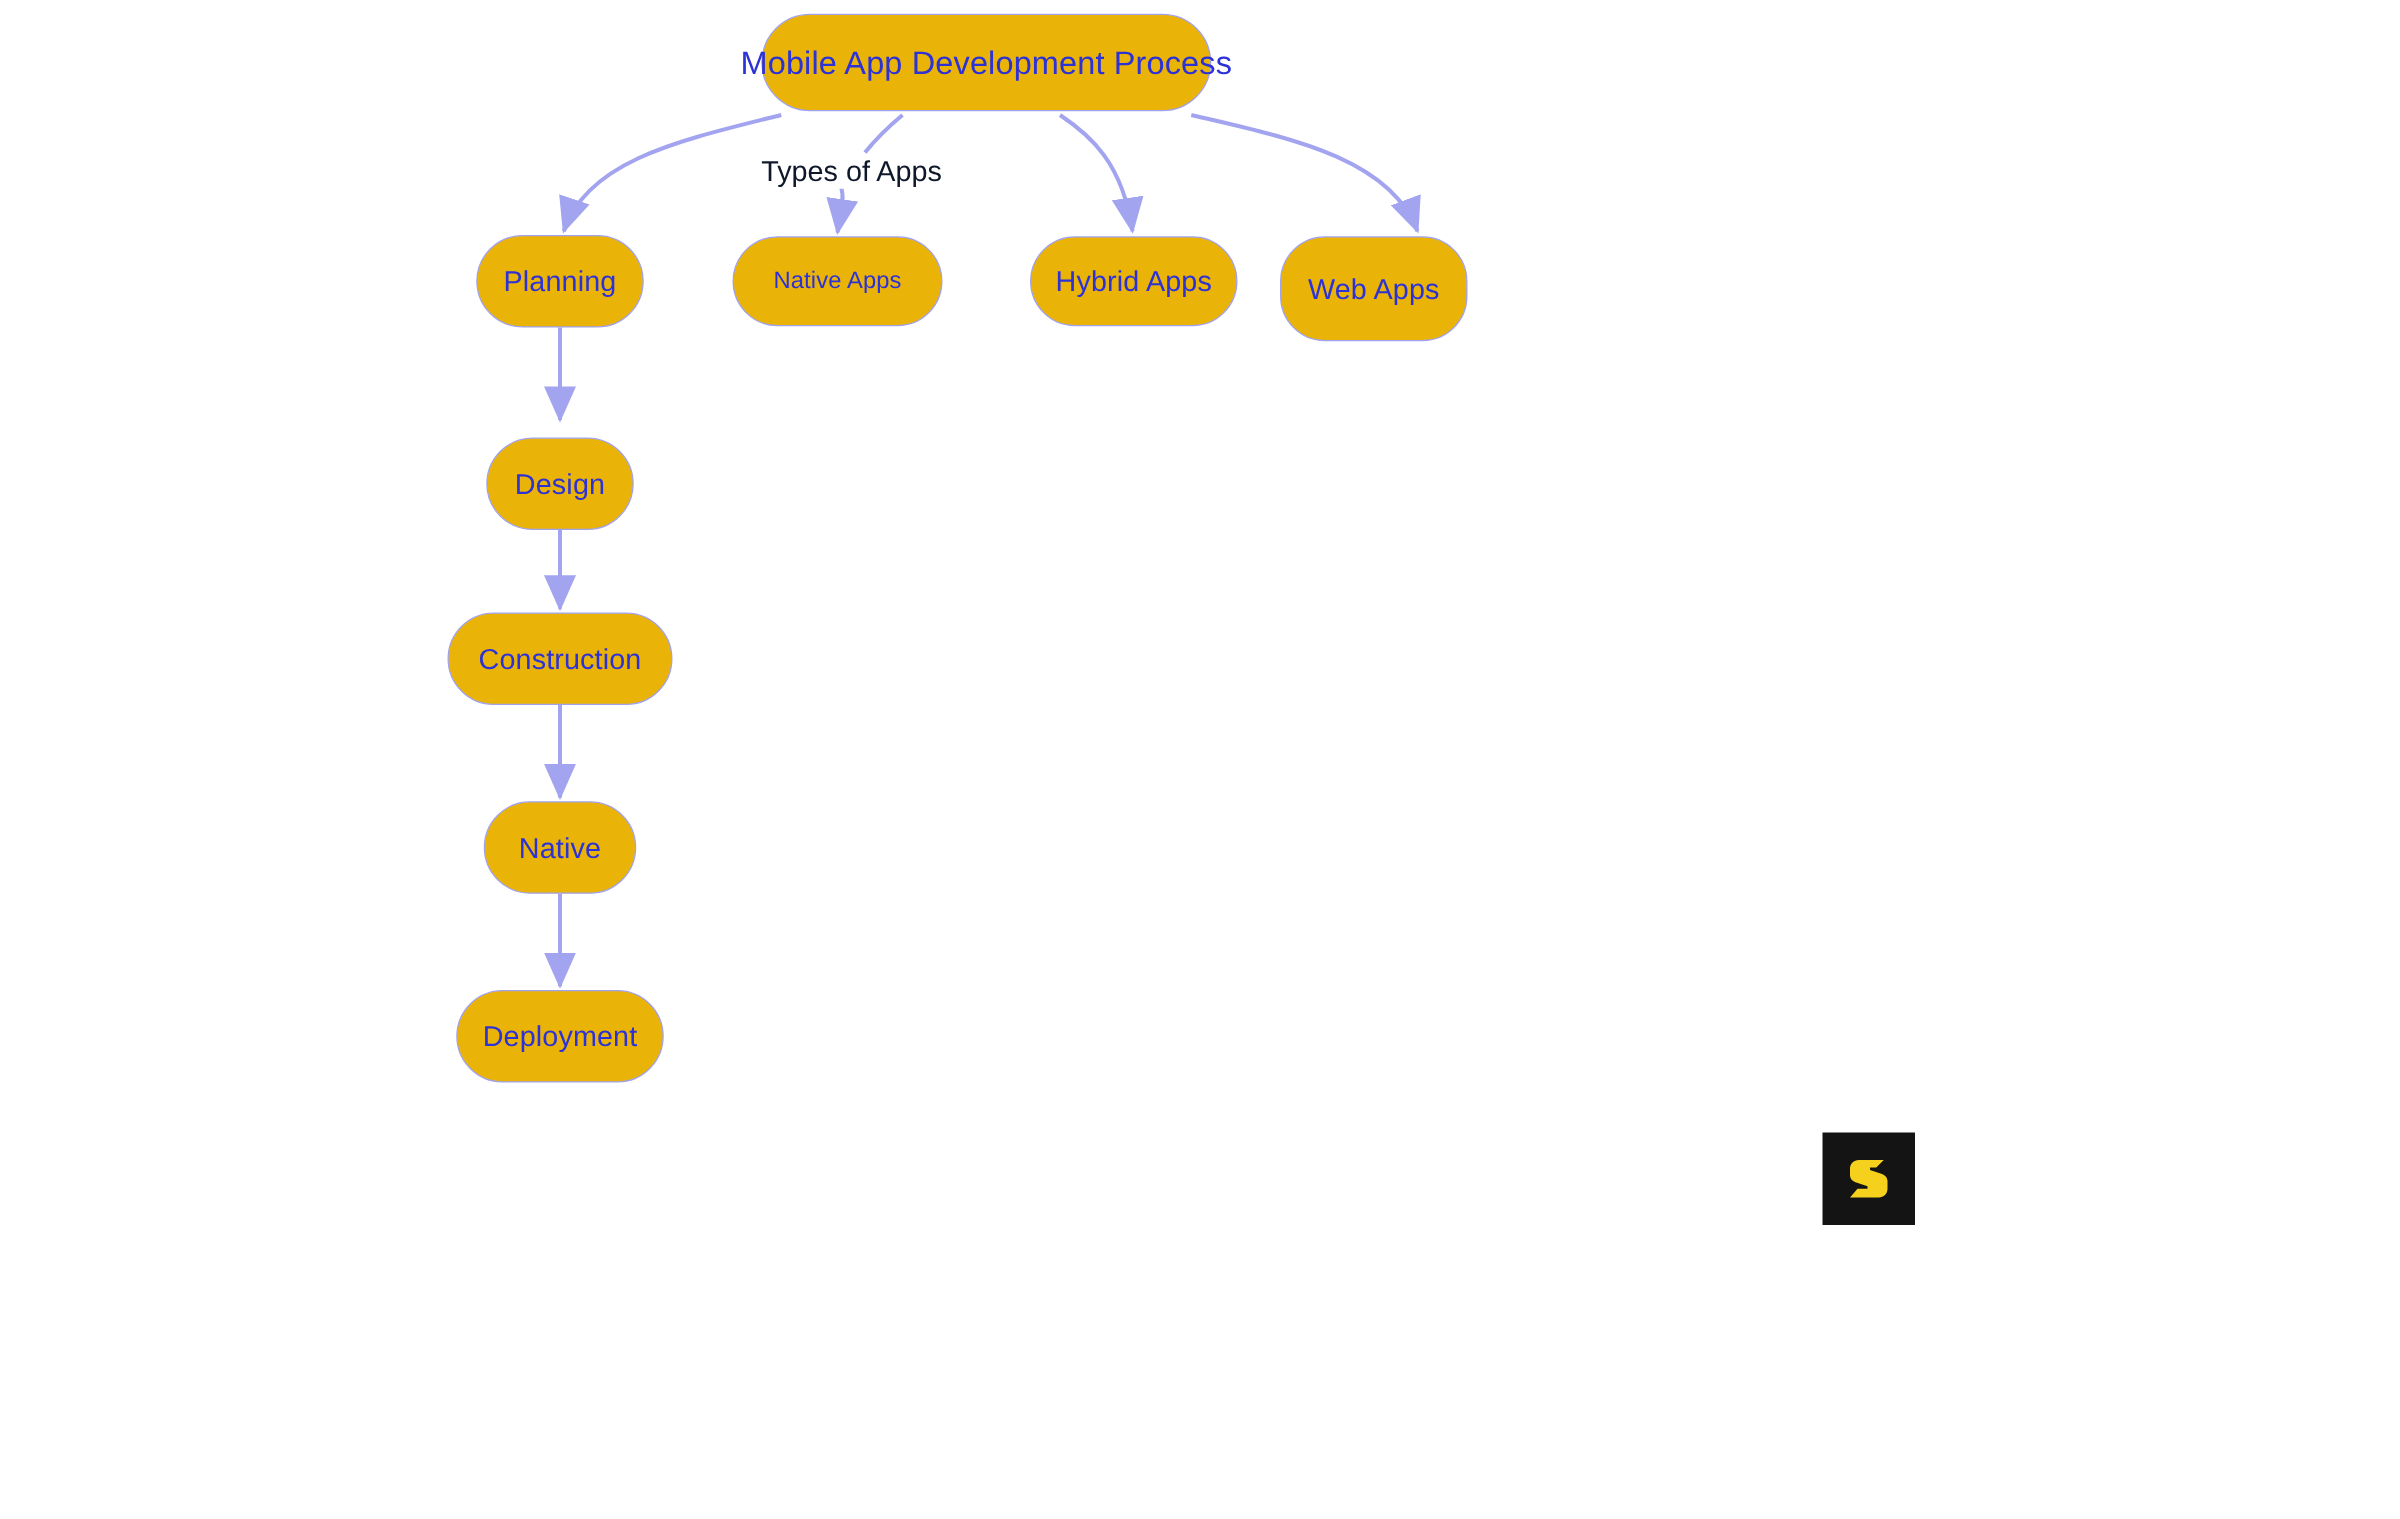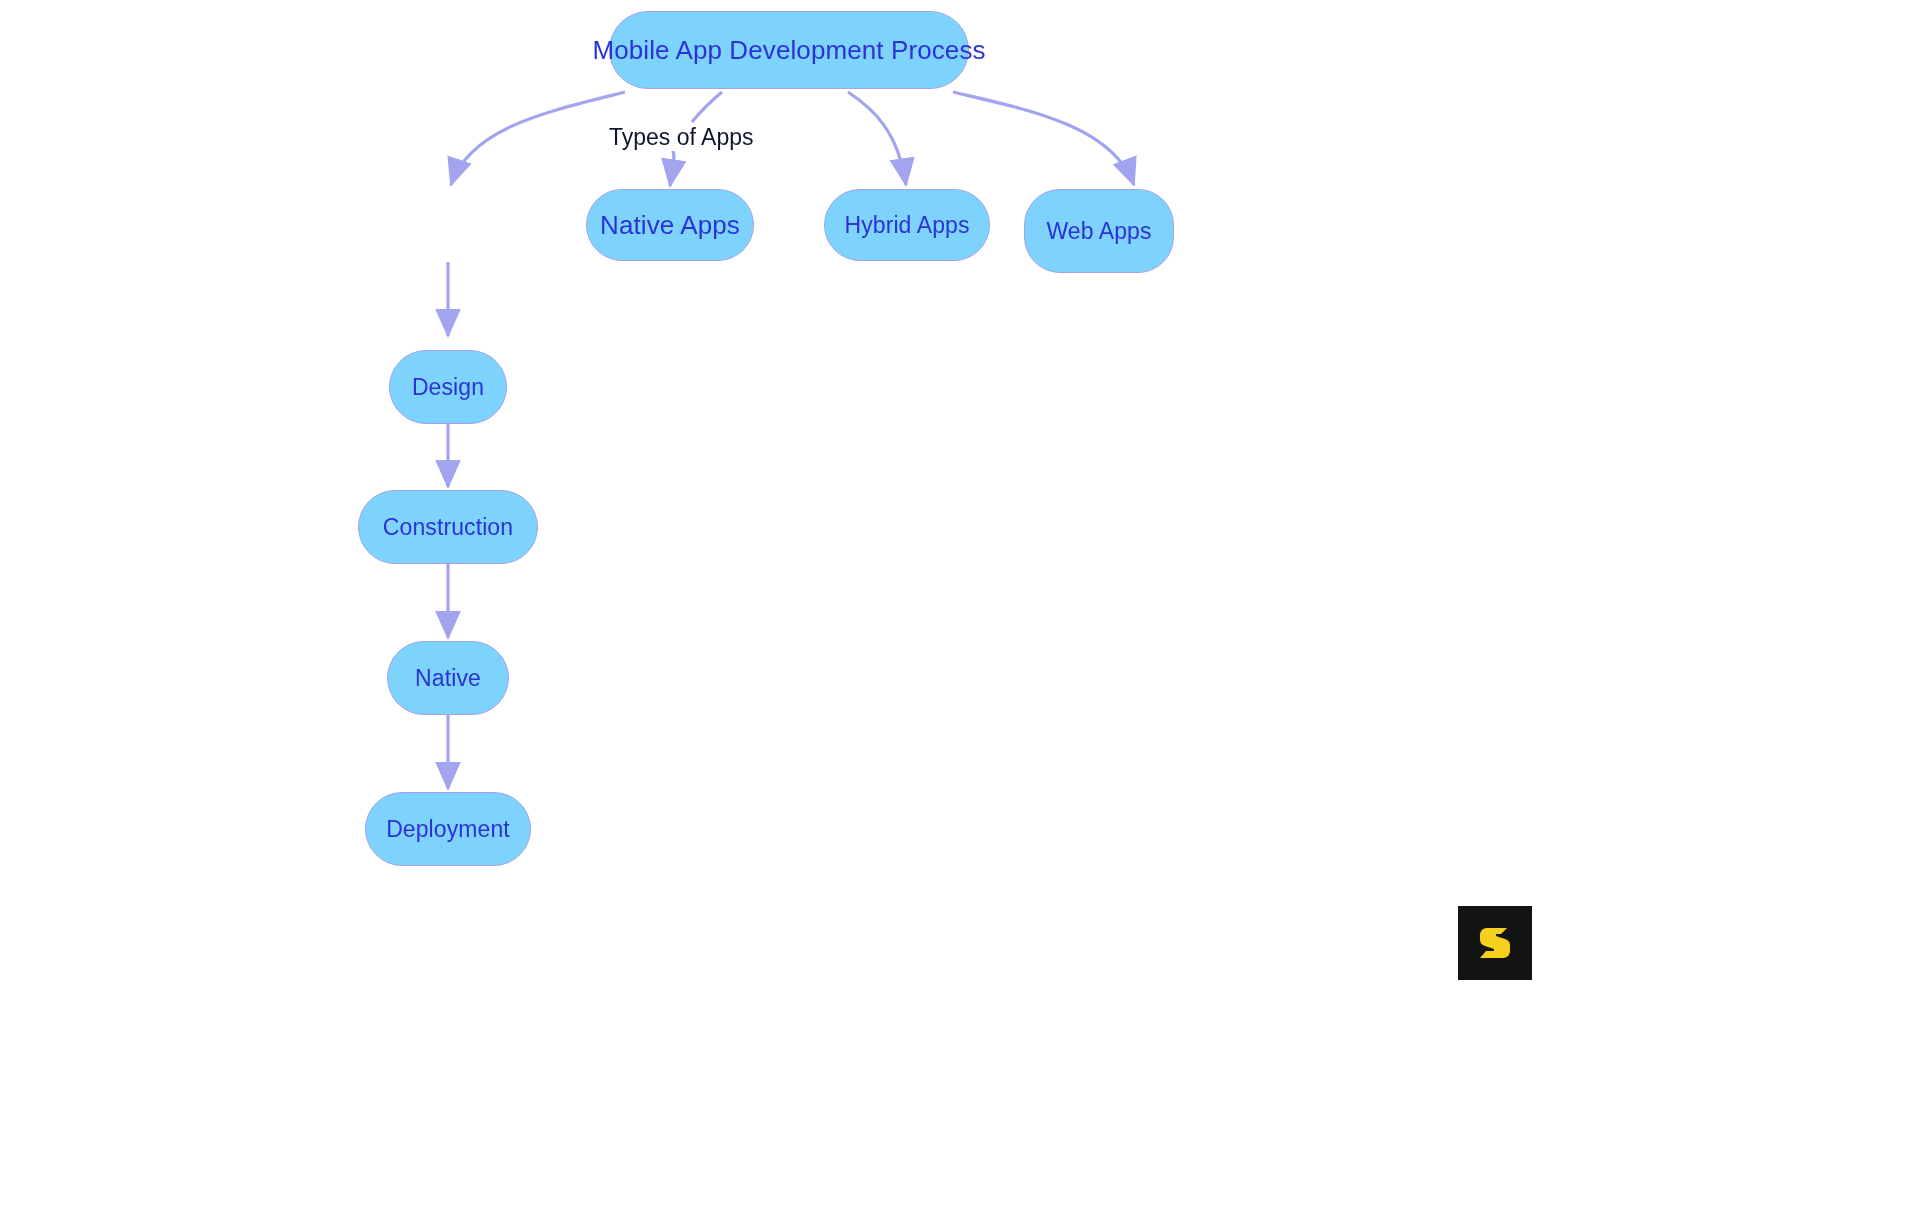--- a/index.html
+++ b/index.html
@@ -23,21 +23,21 @@
   .edge-layer {
     position: absolute;
     left: 0; top: 0;
     width: 1920px;
     height: 1215px;
     pointer-events: none;
   }
   .node {
     position: absolute;
     box-sizing: border-box;
-    background: #7dd3fc;
+    background: #eab308;
     border: 1.4px solid #a0a2ee;
     display: flex;
     align-items: center;
     justify-content: center;
     color: #2c32d6;
     font-family: "Liberation Sans", sans-serif;
     font-weight: 400;
     letter-spacing: 0.1px;
     white-space: nowrap;
   }
@@ -80,30 +80,31 @@
     <path d="M 953 92 C 1030 110, 1112 126, 1134 185" fill="none" stroke="#a3a4f0" stroke-width="3.2" marker-end="url(#arrowhead)"></path>
 
     <path d="M 448 262 L 448 336" fill="none" stroke="#a3a4f0" stroke-width="3.2" marker-end="url(#arrowhead)"></path>
     <path d="M 448 413 L 448 487" fill="none" stroke="#a3a4f0" stroke-width="3.2" marker-end="url(#arrowhead)"></path>
     <path d="M 448 564 L 448 638" fill="none" stroke="#a3a4f0" stroke-width="3.2" marker-end="url(#arrowhead)"></path>
     <path d="M 448 715 L 448 789" fill="none" stroke="#a3a4f0" stroke-width="3.2" marker-end="url(#arrowhead)"></path>
   </svg>
 
   <div class="node" id="node-root" style="left:609px; top:11px; width:360px; height:78px; border-radius:39px; font-size:26px;">Mobile App Development Process</div>
 
+  <div class="node" id="node-planning" style="left:381px; top:188px; width:134px; height:74px; border-radius:37px; font-size:23px;">Planning</div>
 
   <div class="node" id="node-design" style="left:389px; top:350px; width:118px; height:74px; border-radius:37px; font-size:23px;">Design</div>
 
   <div class="node" id="node-construction" style="left:358px; top:490px; width:180px; height:74px; border-radius:37px; font-size:23px;">Construction</div>
 
   <div class="node" id="node-testing" style="left:387px; top:641px; width:122px; height:74px; border-radius:37px; font-size:23px;">Native</div>
 
   <div class="node" id="node-deployment" style="left:365px; top:792px; width:166px; height:74px; border-radius:37px; font-size:23px;">Deployment</div>
 
-  <div class="node" id="node-native" style="left:586px; top:189px; width:168px; height:72px; border-radius:36px; font-size:26px;">Native Apps</div>
+  <div class="node" id="node-native" style="left:586px; top:189px; width:168px; height:72px; border-radius:36px; font-size:19px;">Native Apps</div>
 
   <div class="node" id="node-hybrid" style="left:824px; top:189px; width:166px; height:72px; border-radius:36px; font-size:23px;text-align:center;">Hybrid Apps</div>
 
   <div class="node" id="node-web" style="left:1024px; top:189px; width:150px; height:84px; border-radius:36px; font-size:23px;">Web Apps</div>
 
   <div class="edge-label" style="left:606px; top:124px;">Types of Apps</div>
 
   <div class="logo" style="left:1458px; top:906px; width:74px; height:74px;">
     <svg width="44" height="44" viewBox="0 0 44 44" xmlns="http://www.w3.org/2000/svg">
       <path d="M34 7 L14 7 C10 7 7 10 7 14 L7 19 C7 22 9 24 12 25 L21 28 L21 30 L13 30 L7 37 L30 37 C34 37 37 34 37 30 L37 24 C37 21 35 19 32 18 L23 15 L23 13 L28 13 Z" fill="#f5d11e"></path>

